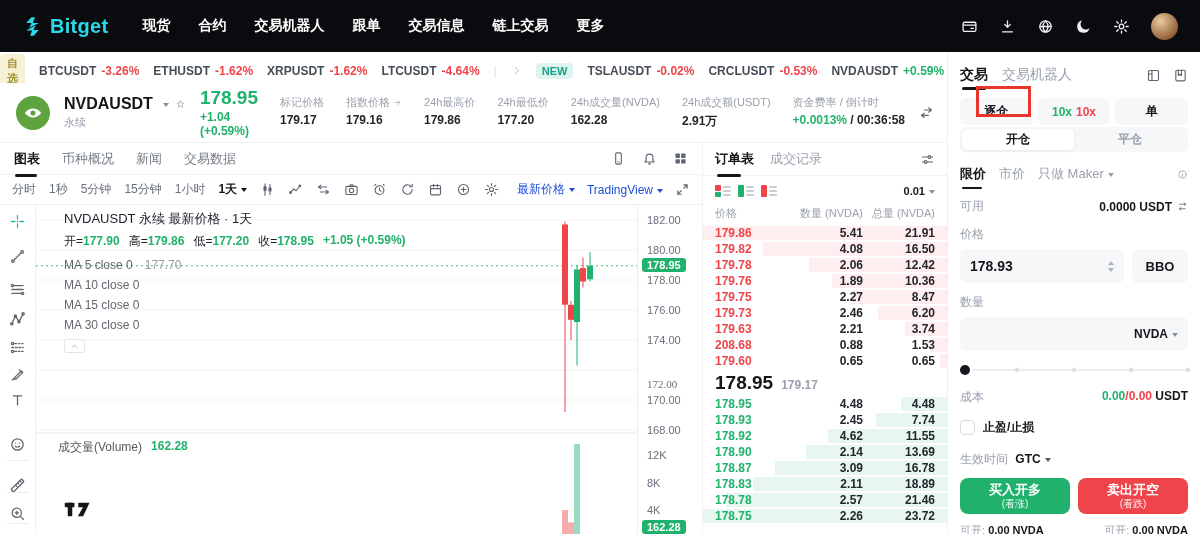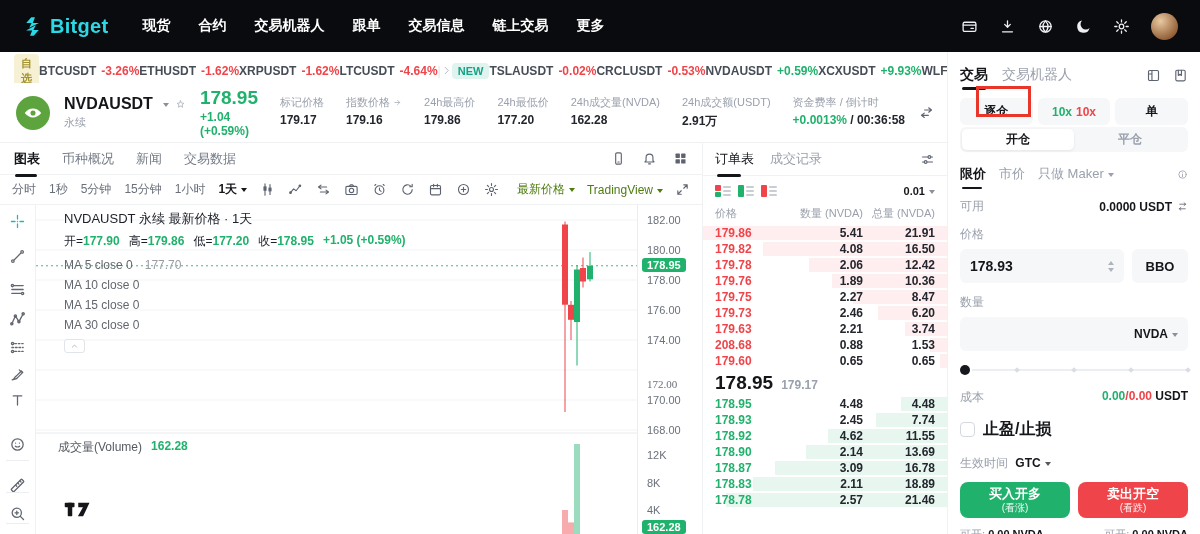--- a/index.html
+++ b/index.html
@@ -16,21 +16,21 @@
   .nav{position:absolute;left:0;top:0;width:1200px;height:52px;background:#0a0b0e;display:flex;align-items:center;padding:0 22px;gap:26px}
   .logo{display:flex;align-items:center;gap:7px;color:#2bd8e5;margin-right:8px}
   .logo-mark svg{width:21px;height:21px}
   .logo-text{font-size:20px;font-weight:800;letter-spacing:.3px}
   .nav-items{display:flex;gap:28px}
   .nav-item{color:#fff;font-size:14px;font-weight:600}
   .nav-right{margin-left:auto;display:flex;align-items:center;gap:21px;color:#eef0f3}
   .nav-right .icn svg{width:17px;height:17px}
   .avatar{width:27px;height:27px;border-radius:50%;background:radial-gradient(circle at 35% 30%,#e8c9a0,#97643c 70%,#5d3a20)}
   
-  .ticker{position:absolute;left:0;top:52px;width:947px;height:38px;border-bottom:1px solid var(--bd);display:flex;align-items:center;padding:0 14px;font-size:12px;background:#fff}
+  .ticker{position:absolute;left:0;top:52px;width:947px;height:38px;border-bottom:1px solid var(--bd);display:flex;align-items:center;gap:14px;padding:0 0;font-size:12px;background:#fff}
   .badge-fav{background:#f6f1d5;color:#a3922f;font-size:11px;font-weight:700;padding:2px 7px;border-radius:4px}
   .badge-new{background:#e0f4ef;color:#16a286;font-size:11px;font-weight:700;padding:2px 6px;border-radius:4px}
   .tk{display:flex;gap:5px;font-weight:700}
   .tk .sym{color:#474d57}
   .chg.down{color:var(--down)} .chg.up{color:var(--up)}
   .tsep{color:#e3e5e9}
   .gray{color:#aab0ba}
   
   .symbar{position:absolute;left:0;top:83px;width:947px;height:60px;border-bottom:1px solid var(--bd);display:flex;align-items:center;gap:14px;padding:0 16px;background:#fff}
   .coin svg{width:34px;height:34px}
@@ -47,21 +47,21 @@
   
   .chart-sec{position:absolute;left:0;top:143px;width:702px;height:391px;background:#fff}
   .c-tabs{height:32px;border-bottom:1px solid var(--bd);display:flex;align-items:center;gap:22px;padding:0 14px;font-size:13px;color:#757b86}
   .c-tab{position:relative}
   .c-tab.active{color:var(--txt);font-weight:800}
   .c-tab.active::after{content:"";position:absolute;left:1px;bottom:-9px;width:22px;height:3px;background:#14161a;border-radius:2px}
   .c-tabs-right{margin-left:auto;display:flex;gap:16px;color:#5d6470}
   .c-toolbar{height:30px;border-bottom:1px solid var(--bd);display:flex;align-items:center;gap:13px;padding:0 12px;font-size:12px;color:#6a707b}
   .intv.active{color:var(--txt);font-weight:800}
   .c-toolbar .icn{color:#5d6470}
-  .tb-right{margin-left:auto;display:flex;align-items:center;gap:12px;color:#4d7c0f}
+  .tb-right{margin-left:auto;display:flex;align-items:center;gap:12px;color:#1d4ed8}
   .c-body{position:relative;height:329px;overflow:hidden}
   .d-tools{position:absolute;left:0;top:0;bottom:0;width:36px;border-right:1px solid var(--bd);background:#fff;z-index:5}
   .d-tools .icn{position:absolute;left:9px;color:#61666f}
   .d-tools .icn svg{width:17px;height:17px}
   .d-tools .accent{color:#25b8ad}
   .dt-div{position:absolute;left:6px;width:23px;height:1px;background:#eceef1}
   .c-svg{position:absolute;left:36px;top:0;width:601px;height:329px}
   .legend{position:absolute;left:64px;top:5px;z-index:6;font-size:12px}
   .lg-title{font-size:13px;color:#1b1f27;margin-bottom:5px}
   .lg-ohlc{display:flex;gap:9px;margin-bottom:5px;color:#1b1f27;flex-wrap:nowrap;white-space:nowrap}
@@ -74,21 +74,21 @@
   .vol-label .green{font-weight:600}
   .tv-mark{position:absolute;left:64px;top:295px;color:#14161a;z-index:6}
   .tv-mark svg{width:27px;height:19px}
   .axis{position:absolute;right:0;top:0;bottom:0;width:65px;border-left:1px solid #ecedf0;background:#fff;font-size:11px;color:#6a707b;z-index:4}
   .tick{position:absolute;left:9px;white-space:nowrap}
   .px-badge{position:absolute;left:4px;padding:1px 5px;background:var(--up);color:#fff;font-size:11px;font-weight:700;border-radius:3px}
   
   .ob{position:absolute;left:702px;top:143px;width:245px;height:391px;border-left:1px solid var(--bd);background:#fff;overflow:hidden}
   .ob-head{height:33px;border-bottom:1px solid var(--bd);display:flex;align-items:center;gap:16px;padding:0 12px;font-size:13px;color:var(--mut)}
   .ob-tab{position:relative}
-  .ob-tab.active{color:var(--txt);font-weight:400}
+  .ob-tab.active{color:var(--txt);font-weight:700}
   .ob-tab.active::after{content:"";position:absolute;left:2px;bottom:-9px;width:24px;height:3px;background:#14161a;border-radius:2px}
   .ob-head .icn{margin-left:auto;color:#5d6470}
   .ob-modes{display:flex;align-items:center;gap:7px;height:24px;margin-top:3px;padding:0 12px}
   .mi{width:16px;height:12px;display:inline-flex;gap:2px}
   .mi .blk{width:6px;display:flex;flex-direction:column;gap:1px}
   .mi .blk i{flex:1;border-radius:1px}
   .mi .lns{flex:1;display:flex;flex-direction:column;justify-content:space-between;padding:1px 0}
   .mi .lns i{height:2px;background:#c9cdd4;border-radius:1px}
   .ob-prec{margin-left:auto;display:flex;align-items:center;font-size:11px;font-weight:700;color:var(--txt)}
   .ob-prec .cd{color:#8a909b}
@@ -132,21 +132,21 @@
   .stp .su{border-bottom:4.5px solid #aeb3bc}
   .stp .sd{border-top:4.5px solid #aeb3bc}
   .bbo{width:56px;height:34px;background:#f6f7f9;border-radius:6px;display:flex;align-items:center;justify-content:center;font-size:13px;font-weight:800;color:var(--txt)}
   .inp.qty{margin-top:6px}
   .inp .unit{margin-left:auto;display:flex;align-items:center;font-size:12px;font-weight:800;color:var(--txt)}
   .slider{position:relative;height:12px;margin-top:13px}
   .sl-track{position:absolute;left:2px;right:2px;top:5px;height:2px;background:#eceef1}
   .sl-tick{position:absolute;top:4px;width:4px;height:4px;background:#dadde3;transform:translateX(-50%) rotate(45deg)}
   .sl-knob{position:absolute;left:0;top:1px;width:10px;height:10px;border-radius:50%;background:#16181d;box-shadow:0 0 0 2px #fff}
   .cost{display:flex;justify-content:space-between;margin-top:13px;font-size:12px}
-  .tpsl{display:flex;align-items:center;gap:8px;margin-top:13px;font-size:16px}
+  .tpsl{display:flex;align-items:center;gap:8px;margin-top:13px;font-size:12px}
   .cbx{width:15px;height:15px;border:1.5px solid #d5d9df;border-radius:4px;background:#fff;display:inline-block}
   .tif{margin-top:15px;font-size:12px;color:var(--mut)}
   .tif b{margin-left:4px;color:var(--txt)}
   .tif .cd{color:#55585f}
   .btns{display:flex;gap:8px;margin-top:10px}
   .btn{flex:1;height:36px;border-radius:8px;display:flex;flex-direction:column;align-items:center;justify-content:center;color:#fff;line-height:1.15}
   .btn .b1{font-size:13px;font-weight:800}
   .btn .b2{font-size:10px;opacity:.92}
   .buy{background:var(--up)} .sell{background:var(--down)}
   .avail2{display:flex;justify-content:space-between;margin-top:9px;font-size:11px}
@@ -723,20 +723,26 @@
         <span class="c-p">178.83</span>
         <span class="c-q">2.11</span>
         <span class="c-t">18.89</span>
       </div>
       <div class="ob-row bid">
         <span class="depth" style="width: 90.5%;"></span>
         <span class="c-p">178.78</span>
         <span class="c-q">2.57</span>
         <span class="c-t">21.46</span>
       </div>
+      <div class="ob-row bid">
+        <span class="depth" style="width: 100%;"></span>
+        <span class="c-p">178.75</span>
+        <span class="c-q">2.26</span>
+        <span class="c-t">23.72</span>
+      </div>
     </section>
 
   <section class="trade">
     <div class="t-tabs" id="t-tabs">
         <span class="t-tab active">交易</span>
         <span class="t-tab">交易机器人</span>
         <span class="t-icons">
           <span class="icn">
             <svg viewBox="0 0 24 24" fill="none" stroke="currentColor" stroke-width="1.8" stroke-linecap="round" stroke-linejoin="round">
               <rect x="4" y="4" width="16" height="16" rx="2"></rect>

